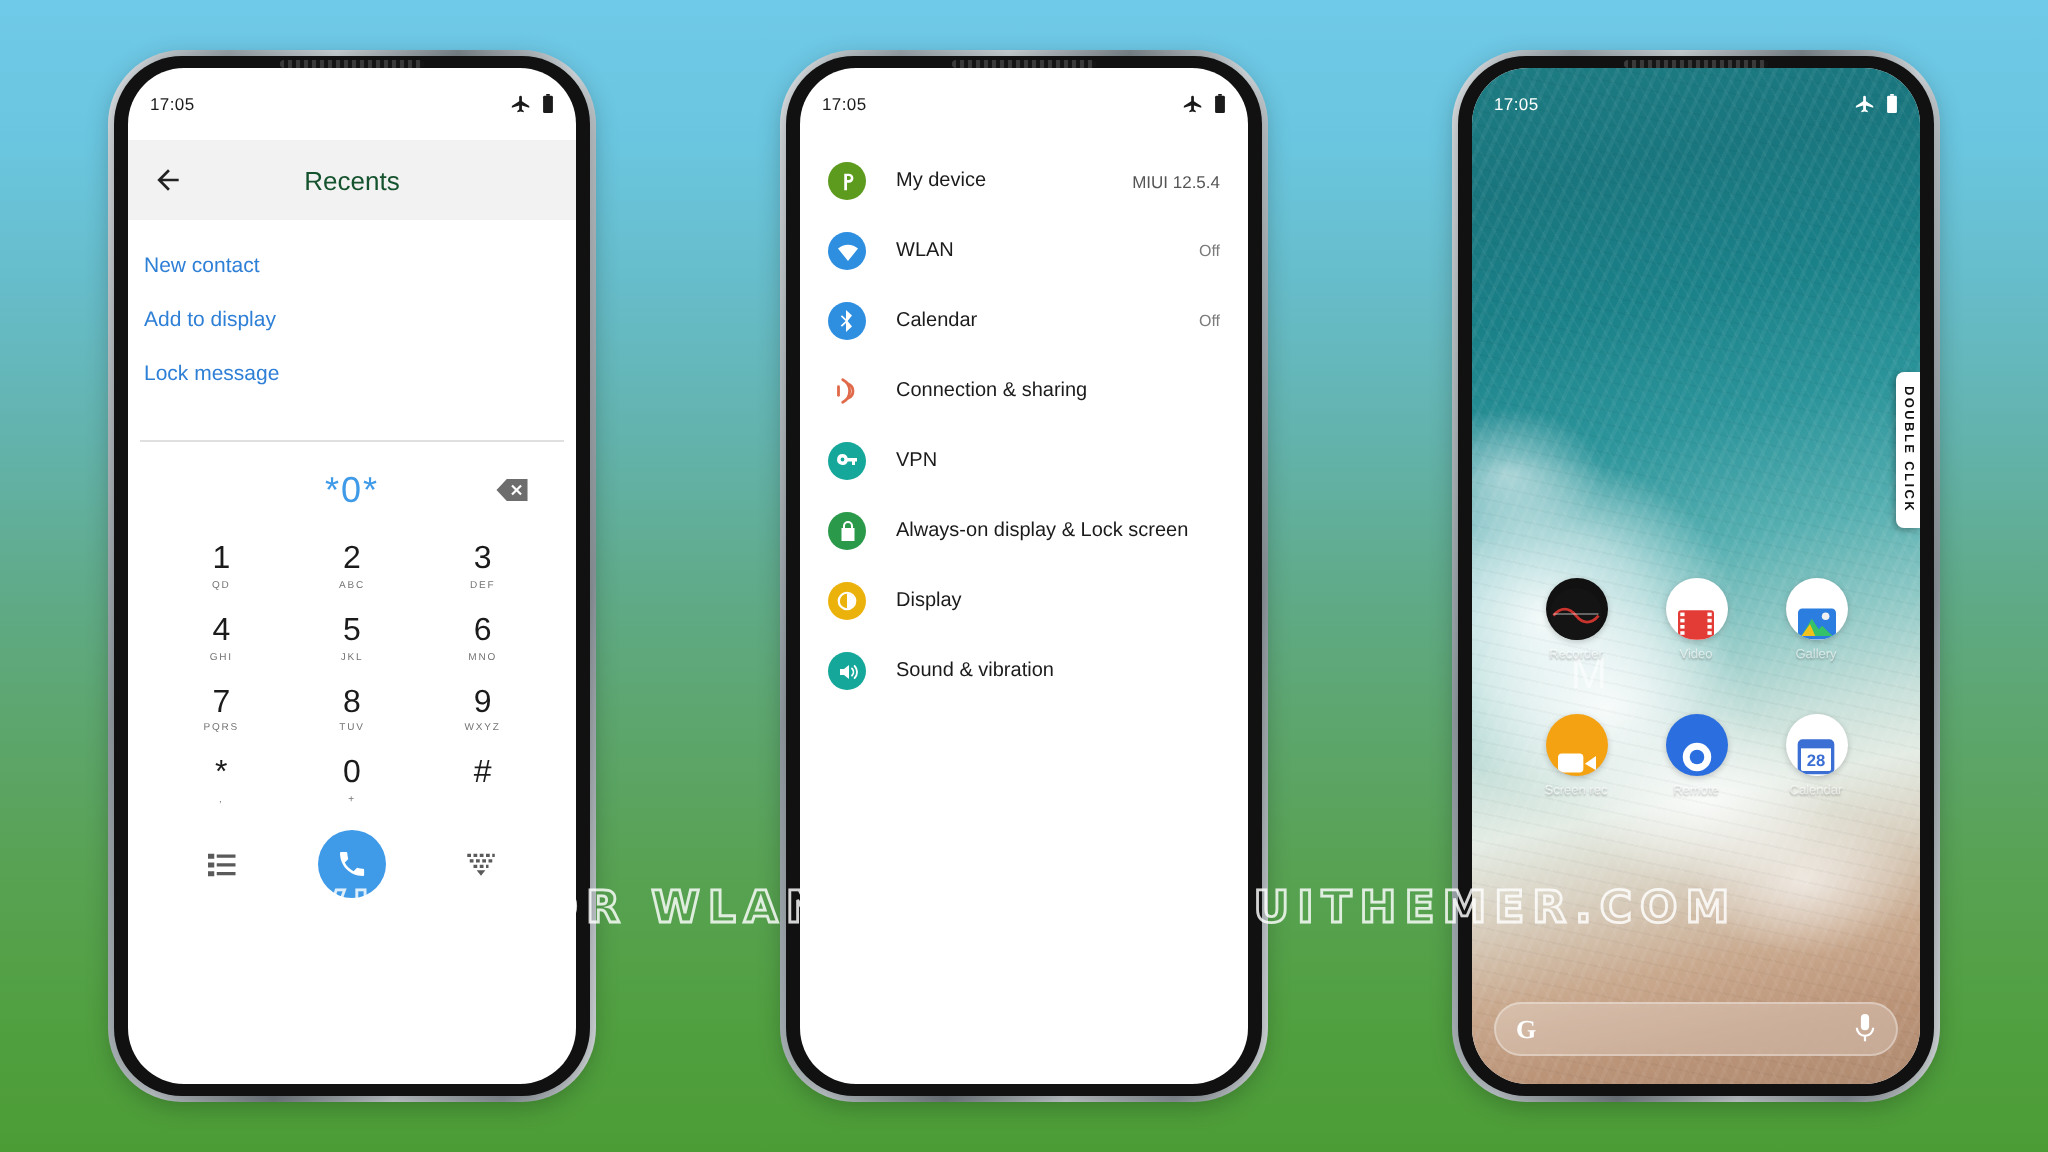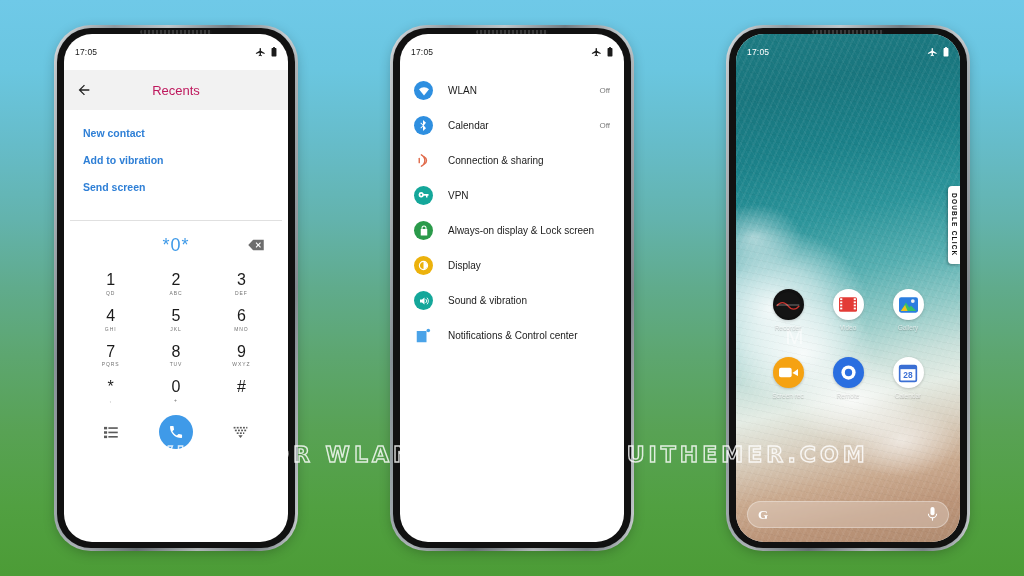--- a/index.html
+++ b/index.html
@@ -57,26 +57,26 @@
   .ic-batt  { width:6px;  height:10px; display:block; }
 
   
   .recents-head {
     background:#f2f2f2; height:40px; display:flex; align-items:center;
     padding: 0 12px; position:relative;
   }
   .back-arrow { width:16px; height:16px; cursor:pointer; }
   .recents-title {
     position:absolute; left:0; right:0; text-align:center;
-    font-size:13px; color:#be185d; font-weight:500; pointer-events:none;
+    font-size:13px; color:#14532d; font-weight:500; pointer-events:none;
   }
   .recents-actions { background:#fff; padding:12px 0 0 0; height:110px; }
   .recents-actions a {
-    display:block; color:#2e7fd6; font-size:10.5px; font-weight:700;
-    padding: 5px 19px 10px 19px; text-decoration:none;
+    display:block; color:#2e7fd6; font-size:10.5px; font-weight:400;
+    padding: 5px 19px 10px 8px; text-decoration:none;
   }
   .dial-sep { height:1px; background:#e0e0e0; margin:0 6px; }
 
   .dialpad { background:#fff; padding-top:6px; }
   .dial-display {
     position:relative; height:36px; display:flex; align-items:center;
     justify-content:center;
   }
   .dial-number { font-size:18px; color:#3f9ae8; letter-spacing:1px; }
   .backspace { position:absolute; right:24px; top:50%; transform:translateY(-50%);
@@ -155,21 +155,21 @@
     font-size:6.5px; font-weight:700; letter-spacing:1.2px; color:#111;
   }
   .app-grid {
     position:absolute; left:0; right:0; top:255px;
     display:grid; grid-template-columns:repeat(3,1fr); row-gap:26px;
     padding: 0 22px;
   }
   .app { display:flex; flex-direction:column; align-items:center; cursor:pointer; }
   .app-ic {
     width:31px; height:31px; border-radius:50%;
-    display:flex; align-items:center; justify-content:center; overflow:hidden;
+    display:flex; align-items:flex-end; justify-content:center; overflow:hidden;
     box-shadow: 0 1px 3px rgba(0,0,0,.2);
   }
   .app-lb {
     font-size:6.5px; color:rgba(255,255,255,.62); margin-top:4px;
     text-shadow:0 1px 1px rgba(0,0,0,.25); white-space:nowrap;
   }
   .searchbar {
     position:absolute; left:11px; right:11px; bottom:14px; height:27px;
     border-radius:14px; background:rgba(255,255,255,.24);
     border:1px solid rgba(255,255,255,.32);
@@ -212,22 +212,22 @@
 
     <div class="recents-head">
       <svg class="back-arrow" viewBox="0 0 24 24">
         <path d="M20 11H7.8l5.6-5.6L12 4l-8 8 8 8 1.4-1.4L7.8 13H20z" fill="#222"></path>
       </svg>
       <div class="recents-title">Recents</div>
     </div>
 
     <div class="recents-actions">
       <a href="#">New contact</a>
-      <a href="#">Add to vibration</a>
-      <a href="#">Send screen</a>
+      <a href="#">Add to display</a>
+      <a href="#">Lock message</a>
     </div>
 
     <div class="dial-sep"></div>
 
     <div class="dialpad">
       <div class="dial-display">
         <span class="dial-number">*0*</span>
         <svg class="backspace" viewBox="0 0 24 17">
           <path fill="#6d6d6d" d="M8 0 0 8.5 8 17h16V0H8zm11.6 11.4-1.2 1.2L15.5 9.7l-2.9 2.9-1.2-1.2 2.9-2.9-2.9-2.9 1.2-1.2 2.9 2.9 2.9-2.9 1.2 1.2-2.9 2.9z"></path>
         </svg>
@@ -335,20 +335,29 @@
         <svg class="ic-batt" viewBox="0 0 12 22">
           <rect x="4" y="0" width="4" height="2" fill="#1b1b1b"></rect>
           <rect x="0.6" y="2" width="10.8" height="19" rx="1.6" fill="#1b1b1b"></rect>
         </svg>
       </span>
     </div>
 
 
     <div class="settings-list">
 
+      <div class="srow">
+        <span class="sicon" style="background:#5d9b1e">
+          <svg width="11" height="11" viewBox="0 0 24 24">
+              <path fill="#fff" d="M9 22V4h5a5 5 0 0 1 0 10h-2v8zm3-11h2a2.2 2.2 0 0 0 0-4.4h-2z"></path>
+            </svg>
+        </span>
+        <span class="slabel">My device</span>
+        <span class="svalue big">MIUI 12.5.4</span>
+      </div>
 
 
       <div class="srow">
         <span class="sicon" style="background:#2e8fe0">
           <svg width="12" height="12" viewBox="0 0 24 24">
               <path fill="#fff" d="M2 8.5a15 15 0 0 1 20 0L12 21z"></path>
             </svg>
         </span>
         <span class="slabel">WLAN</span>
         <span class="svalue">Off</span>
@@ -412,30 +421,20 @@
         <span class="sicon" style="background:#14a79a">
           <svg width="12" height="12" viewBox="0 0 24 24">
               <path fill="#fff" d="M4 9v6h4l5 4V5L8 9z"></path>
               <path d="M16 8.5a5 5 0 0 1 0 7M18.6 6a8.6 8.6 0 0 1 0 12" fill="none" stroke="#fff" stroke-width="1.8" stroke-linecap="round"></path>
             </svg>
         </span>
         <span class="slabel">Sound &amp; vibration</span>
         <span class="svalue"></span>
       </div>
 
-      <div class="srow">
-        <span class="sicon plain">
-          <svg width="15" height="15" viewBox="0 0 20 20">
-            <path fill="#4aa3e8" d="M1 4h13v15H1z"></path>
-            <circle cx="16.4" cy="3.4" r="2.4" fill="#4aa3e8"></circle>
-          </svg>
-        </span>
-        <span class="slabel">Notifications &amp; Control center</span>
-        <span class="svalue"></span>
-      </div>
 
     </div>
   </div>
 </div>
 
 <div class="phone" id="phone3">
   <div class="speaker"></div>
   <div class="phone-inner">
     <div class="home">
       <div class="wall"></div>

